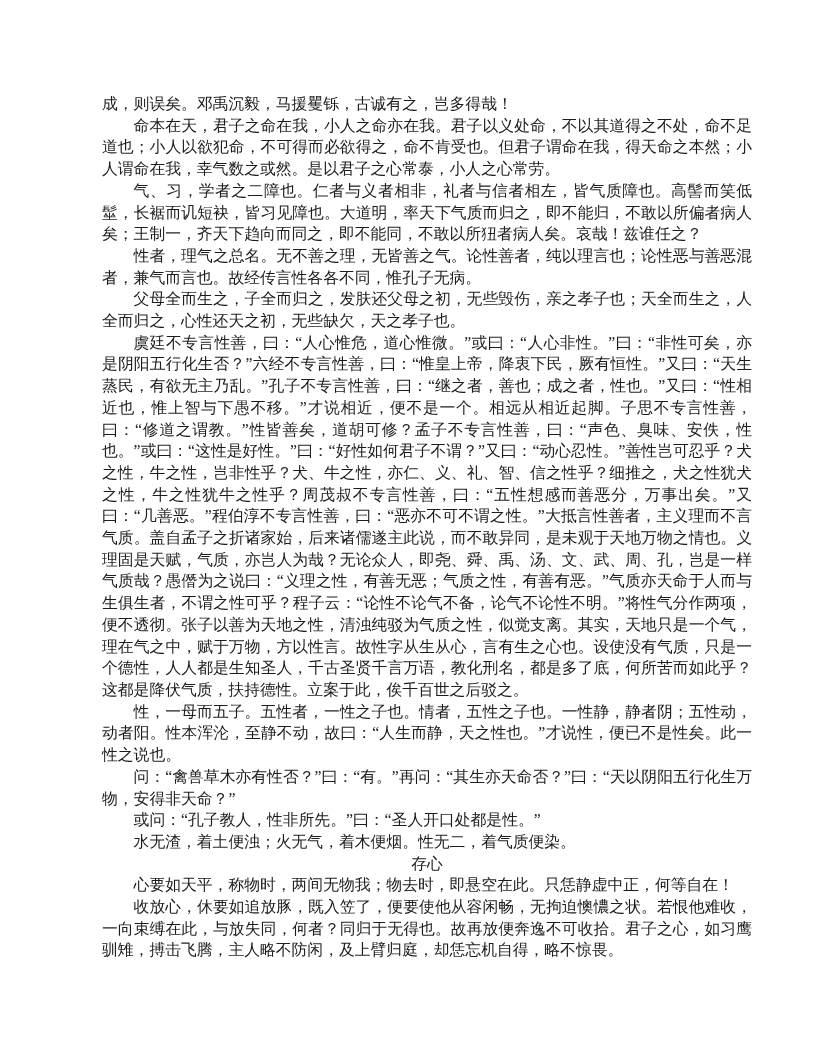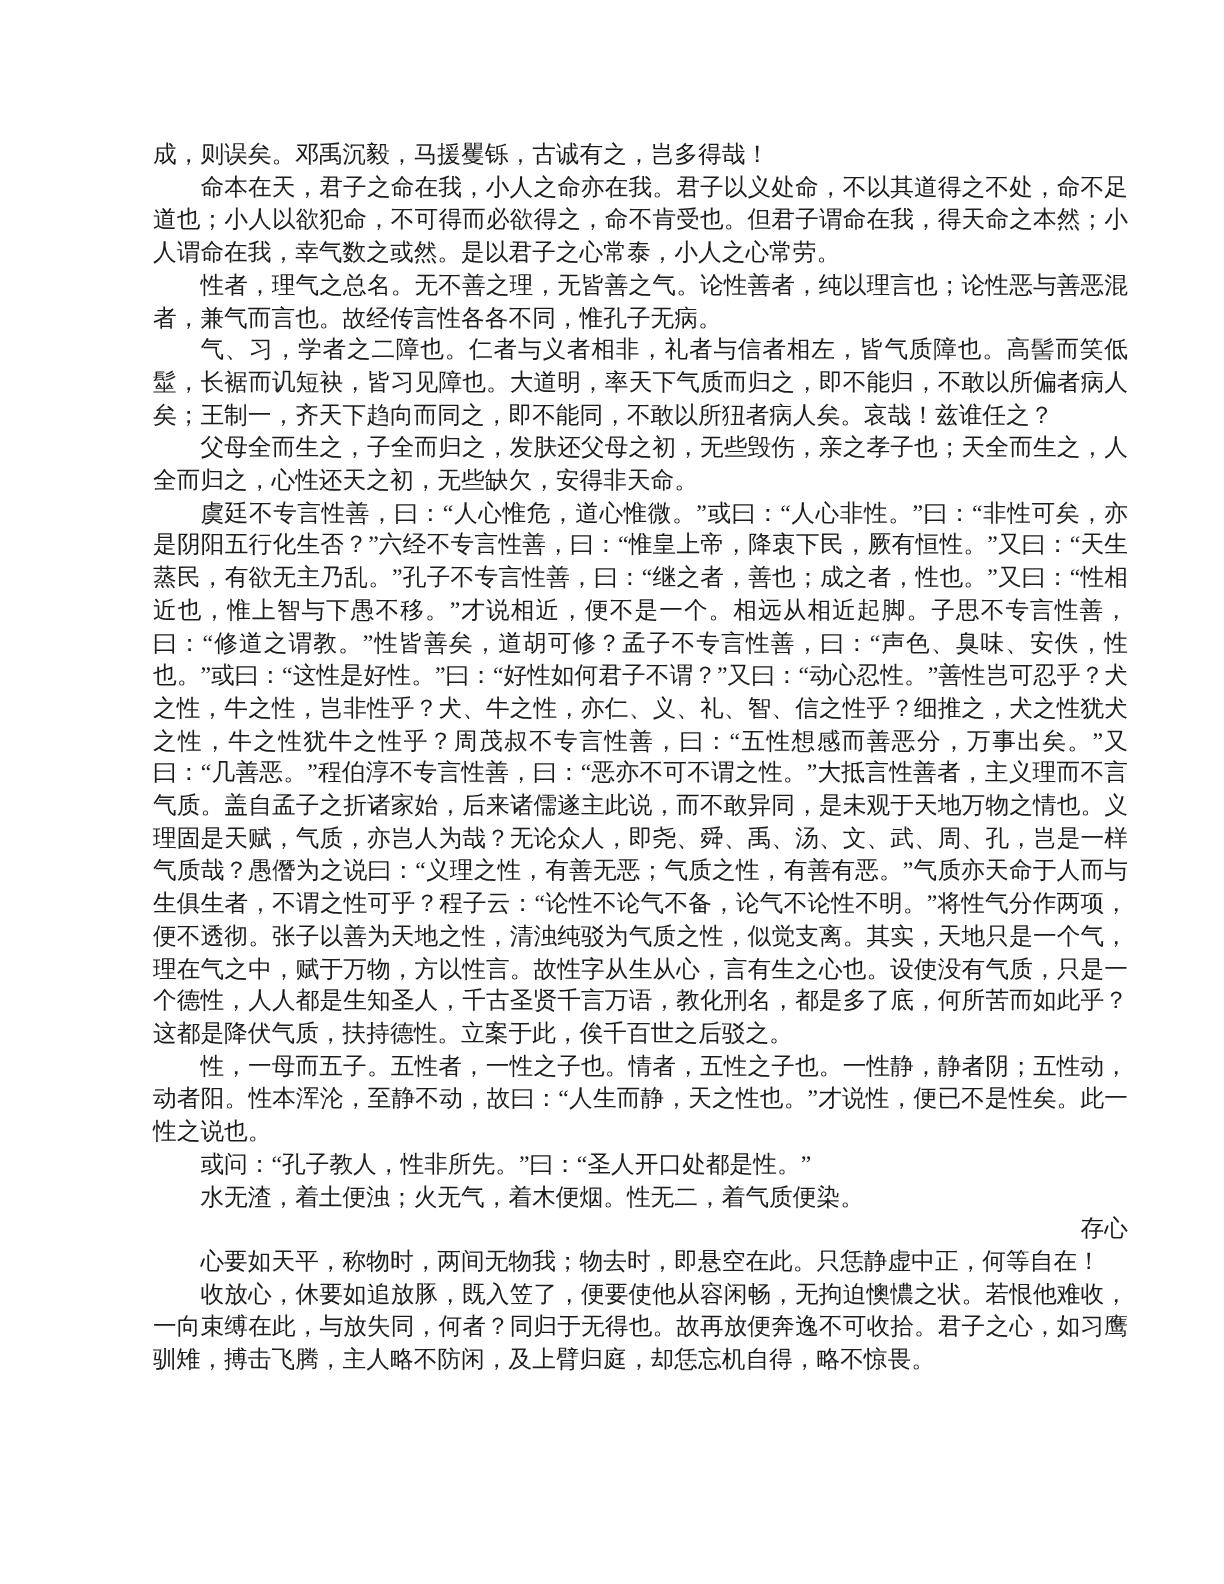--- a/index.html
+++ b/index.html
@@ -27,33 +27,34 @@
     margin: 0;
     padding: 0;
     text-align: justify;
     text-justify: inter-ideograph;
     word-break: break-all;
   }
   .page p.indent {
     text-indent: 2em;
   }
   .page p.heading {
-    text-align: right;
+    text-align: center;
   }
 </style>
 </head>
 <body>
 
 <div class="page">
   <p>成，则误矣。邓禹沉毅，马援矍铄，古诚有之，岂多得哉！</p>
   <p class="indent">命本在天，君子之命在我，小人之命亦在我。君子以义处命，不以其道得之不处，命不足道也；小人以欲犯命，不可得而必欲得之，命不肯受也。但君子谓命在我，得天命之本然；小人谓命在我，幸气数之或然。是以君子之心常泰，小人之心常劳。</p>
+  <p class="indent">气、习，学者之二障也。仁者与义者相非，礼者与信者相左，皆气质障也。高髻而笑低髽，长裾而讥短袂，皆习见障也。大道明，率天下气质而归之，即不能归，不敢以所偏者病人矣；王制一，齐天下趋向而同之，即不能同，不敢以所狃者病人矣。哀哉！兹谁任之？</p>
   <p class="indent">性者，理气之总名。无不善之理，无皆善之气。论性善者，纯以理言也；论性恶与善恶混者，兼气而言也。故经传言性各各不同，惟孔子无病。</p>
-  <p class="indent">气、习，学者之二障也。仁者与义者相非，礼者与信者相左，皆气质障也。高髻而笑低髽，长裾而讥短袂，皆习见障也。大道明，率天下气质而归之，即不能归，不敢以所偏者病人矣；王制一，齐天下趋向而同之，即不能同，不敢以所狃者病人矣。哀哉！兹谁任之？</p>
-  <p class="indent">父母全而生之，子全而归之，发肤还父母之初，无些毁伤，亲之孝子也；天全而生之，人全而归之，心性还天之初，无些缺欠，安得非天命。</p>
+  <p class="indent">父母全而生之，子全而归之，发肤还父母之初，无些毁伤，亲之孝子也；天全而生之，人全而归之，心性还天之初，无些缺欠，天之孝子也。</p>
   <p class="indent">虞廷不专言性善，曰：“人心惟危，道心惟微。”或曰：“人心非性。”曰：“非性可矣，亦是阴阳五行化生否？”六经不专言性善，曰：“惟皇上帝，降衷下民，厥有恒性。”又曰：“天生蒸民，有欲无主乃乱。”孔子不专言性善，曰：“继之者，善也；成之者，性也。”又曰：“性相近也，惟上智与下愚不移。”才说相近，便不是一个。相远从相近起脚。子思不专言性善，曰：“修道之谓教。”性皆善矣，道胡可修？孟子不专言性善，曰：“声色、臭味、安佚，性也。”或曰：“这性是好性。”曰：“好性如何君子不谓？”又曰：“动心忍性。”善性岂可忍乎？犬之性，牛之性，岂非性乎？犬、牛之性，亦仁、义、礼、智、信之性乎？细推之，犬之性犹犬之性，牛之性犹牛之性乎？周茂叔不专言性善，曰：“五性想感而善恶分，万事出矣。”又曰：“几善恶。”程伯淳不专言性善，曰：“恶亦不可不谓之性。”大抵言性善者，主义理而不言气质。盖自孟子之折诸家始，后来诸儒遂主此说，而不敢异同，是未观于天地万物之情也。义理固是天赋，气质，亦岂人为哉？无论众人，即尧、舜、禹、汤、文、武、周、孔，岂是一样气质哉？愚僭为之说曰：“义理之性，有善无恶；气质之性，有善有恶。”气质亦天命于人而与生俱生者，不谓之性可乎？程子云：“论性不论气不备，论气不论性不明。”将性气分作两项，便不透彻。张子以善为天地之性，清浊纯驳为气质之性，似觉支离。其实，天地只是一个气，理在气之中，赋于万物，方以性言。故性字从生从心，言有生之心也。设使没有气质，只是一个德性，人人都是生知圣人，千古圣贤千言万语，教化刑名，都是多了底，何所苦而如此乎？这都是降伏气质，扶持德性。立案于此，俟千百世之后驳之。</p>
   <p class="indent">性，一母而五子。五性者，一性之子也。情者，五性之子也。一性静，静者阴；五性动，动者阳。性本浑沦，至静不动，故曰：“人生而静，天之性也。”才说性，便已不是性矣。此一性之说也。</p>
+  <p class="indent">问：“禽兽草木亦有性否？”曰：“有。”再问：“其生亦天命否？”曰：“天以阴阳五行化生万物，安得非天命？”</p>
   <p class="indent">或问：“孔子教人，性非所先。”曰：“圣人开口处都是性。”</p>
   <p class="indent">水无渣，着土便浊；火无气，着木便烟。性无二，着气质便染。</p>
   <p class="heading">存心</p>
   <p class="indent">心要如天平，称物时，两间无物我；物去时，即悬空在此。只恁静虚中正，何等自在！</p>
   <p class="indent">收放心，休要如追放豚，既入笠了，便要使他从容闲畅，无拘迫懊憹之状。若恨他难收，一向束缚在此，与放失同，何者？同归于无得也。故再放便奔逸不可收拾。君子之心，如习鹰驯雉，搏击飞腾，主人略不防闲，及上臂归庭，却恁忘机自得，略不惊畏。</p>
 
 </div>
 
 </body></html>

